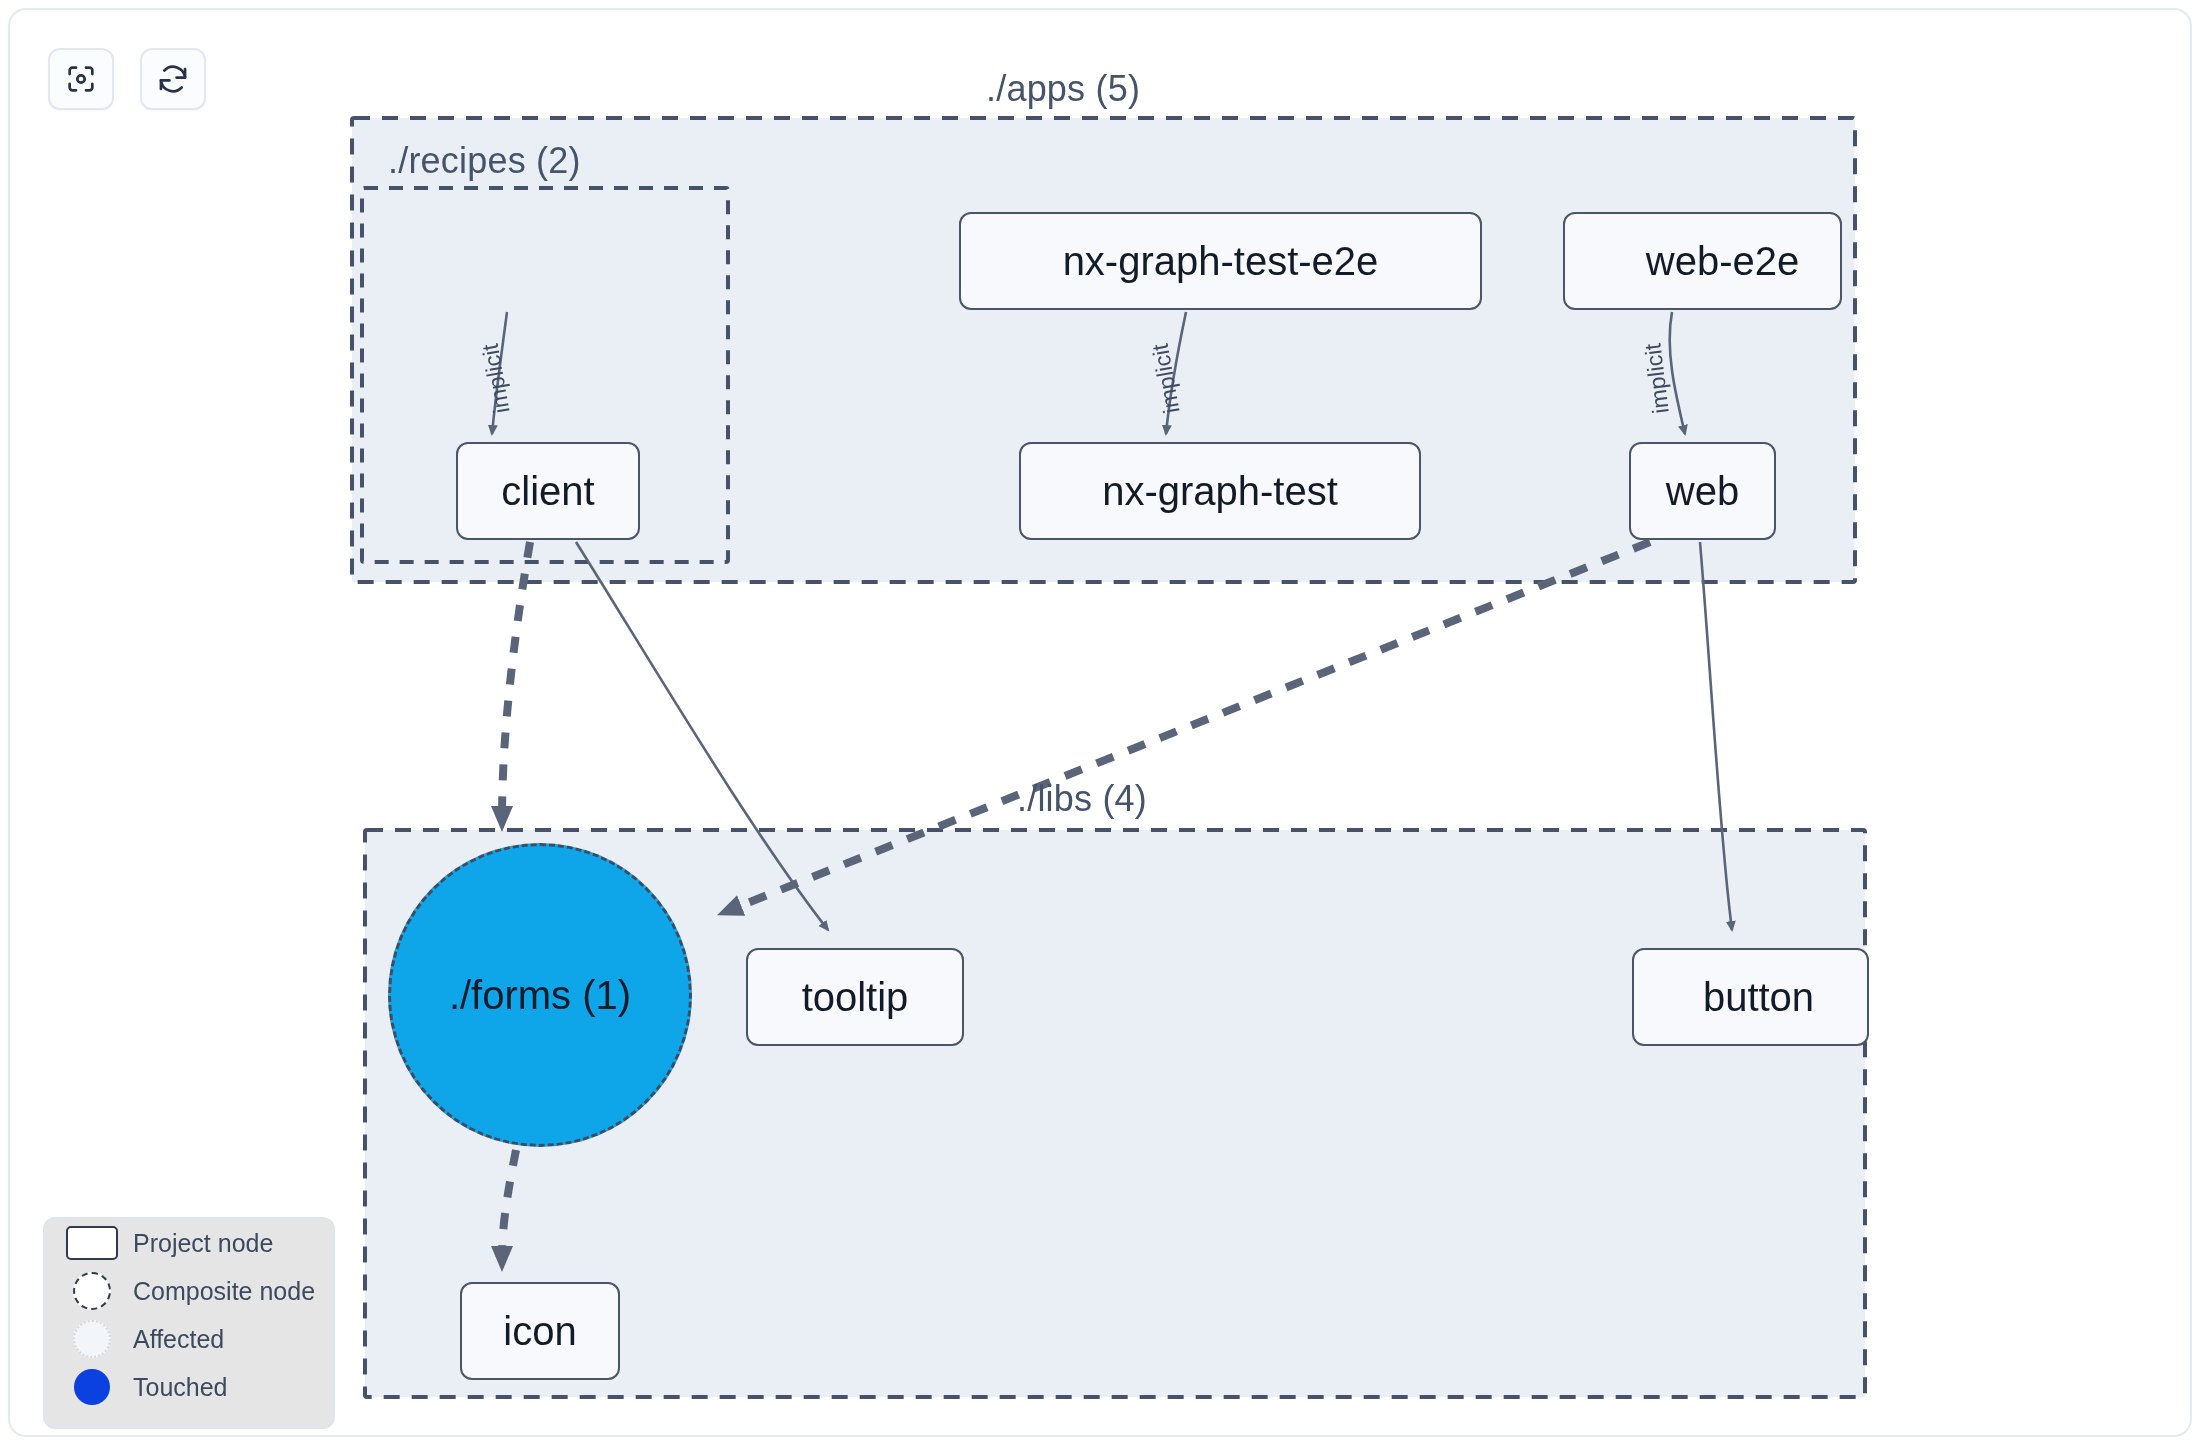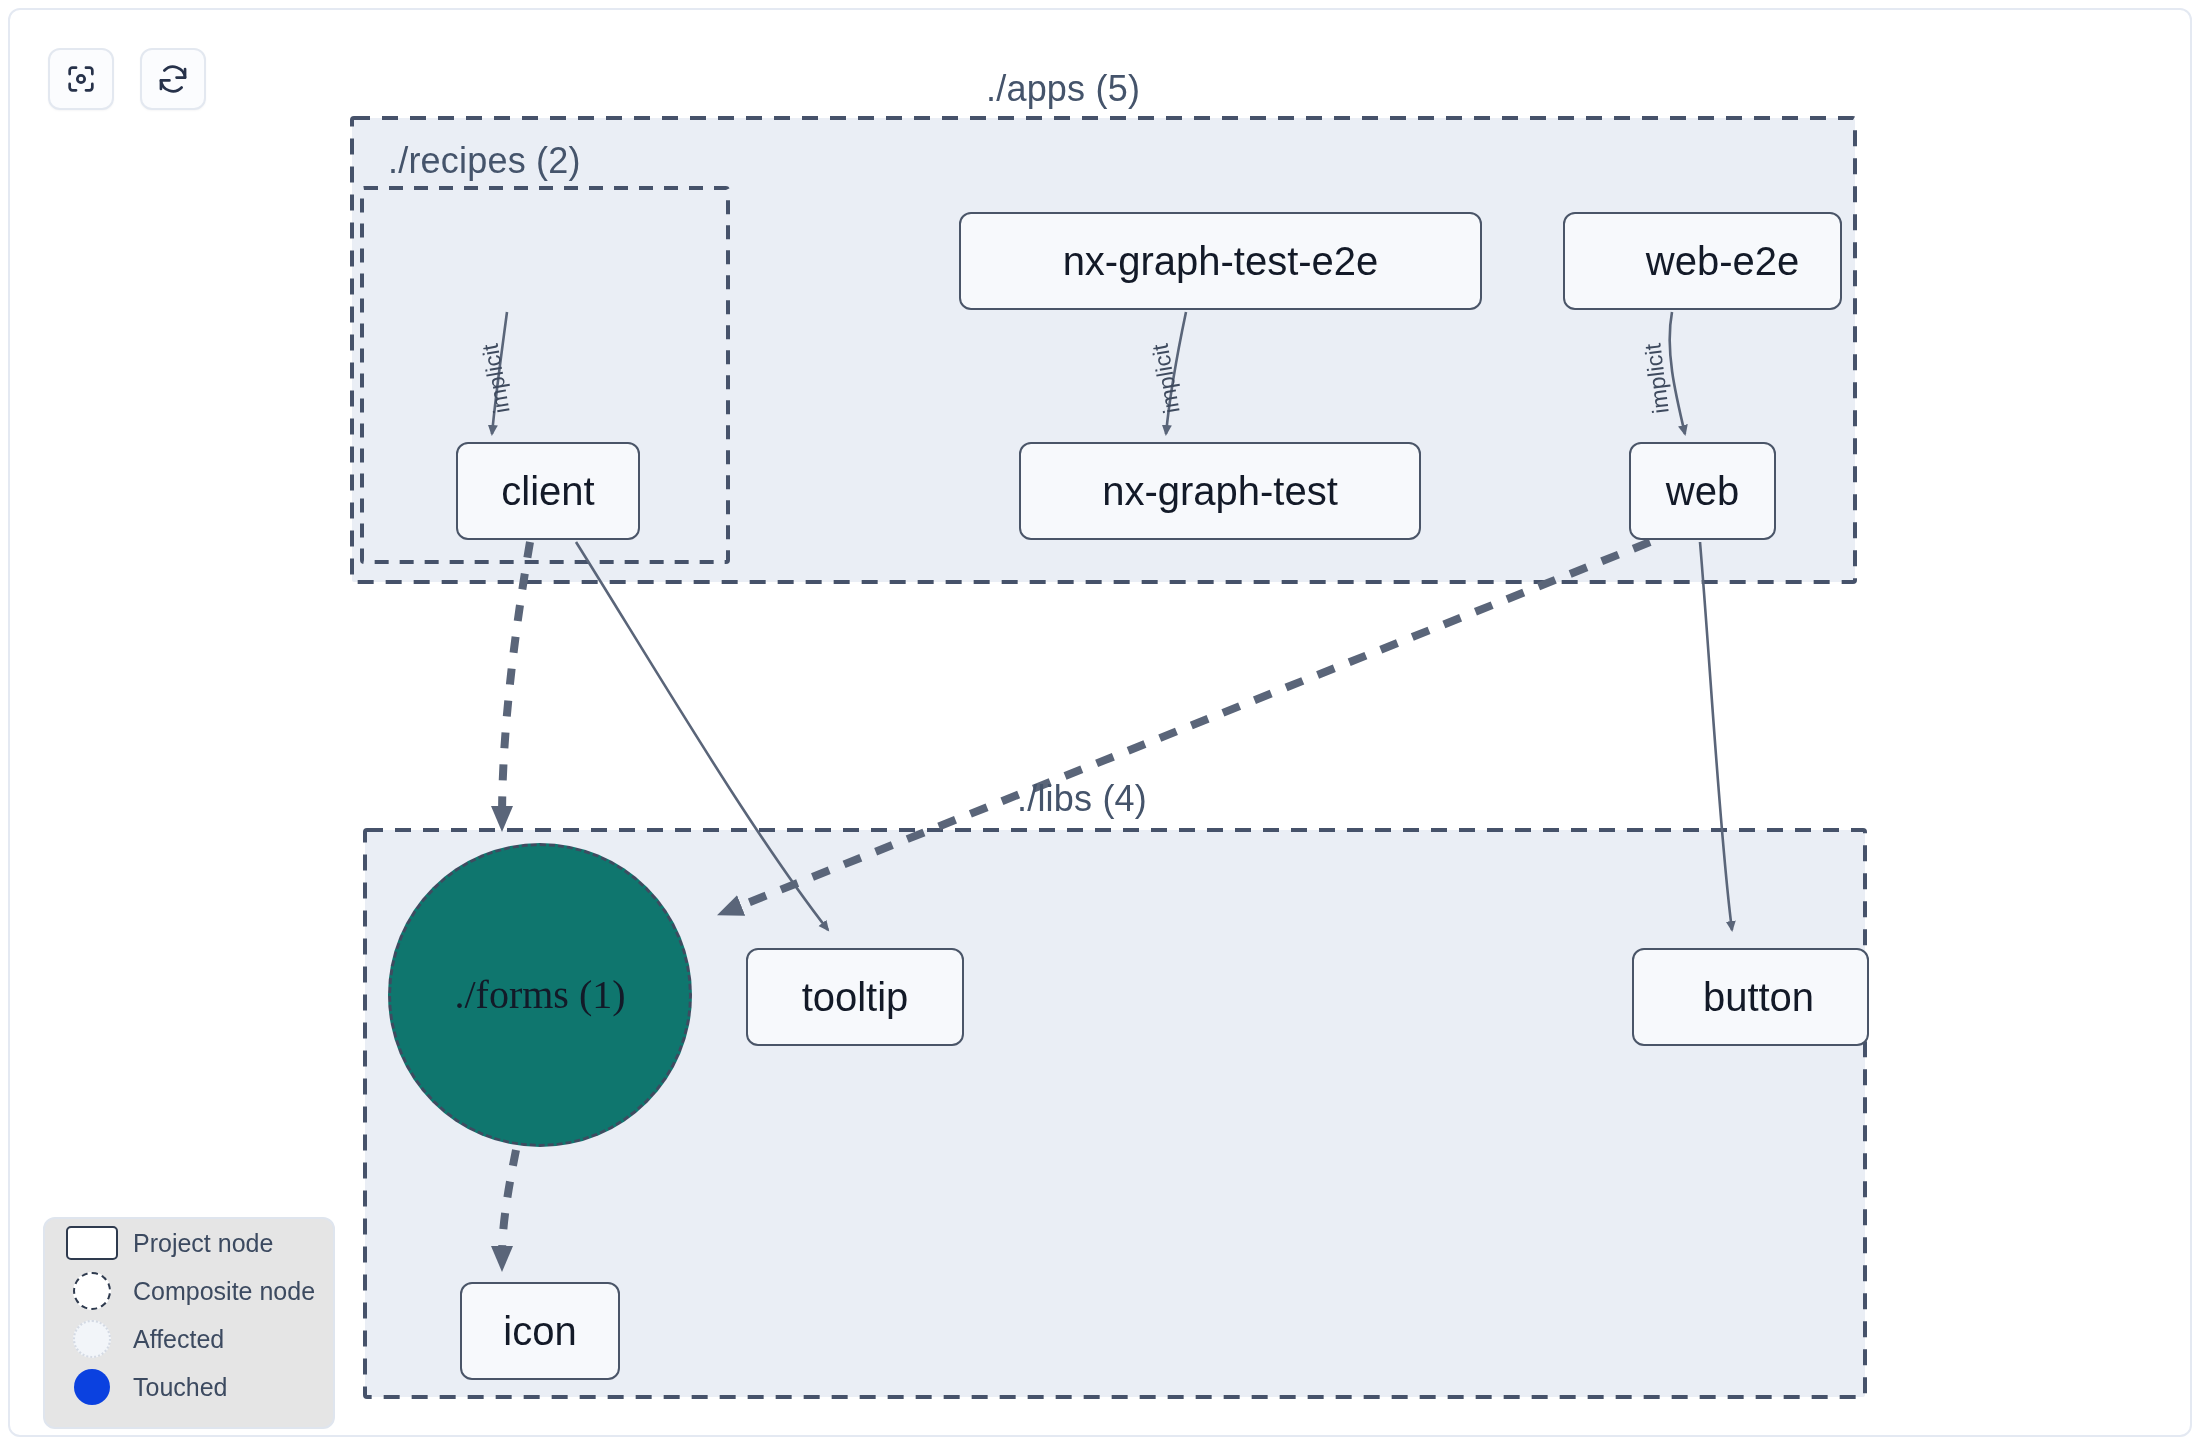--- a/index.html
+++ b/index.html
@@ -17,21 +17,21 @@
   }
   
   .panel {
     position: absolute;
     left: 8px;
     top: 8px;
     width: 2184px;
     height: 1429px;
     background: #ffffff;
     border: 2px solid #e4e9f2;
-    border-radius: 12px;
+    border-radius: 18px;
     box-sizing: border-box;
     text-align: center;
   }
   
   .toolbar {
     position: absolute;
     left: 38px;
     top: 38px;
     display: flex;
     gap: 26px;
@@ -88,29 +88,28 @@
   .node-label {
     font-size: 40px;
     color: #131a28;
     white-space: nowrap;
     line-height: 1;
   }
   
   .composite {
     position: absolute;
     border-radius: 50%;
-    background: #0f766e;
+    background: #0ea5e9;
     border: 3px dashed #3f4b60;
     display: flex;
     align-items: center;
     justify-content: center;
     box-sizing: border-box;
     z-index: 25;
     cursor: pointer;
-    font-family: Liberation Serif, serif;
   }
 
   
   .edge-label {
     position: absolute;
     font-size: 23px;
     color: #3e4a5e;
     white-space: nowrap;
     transform-origin: center center;
     z-index: 22;

